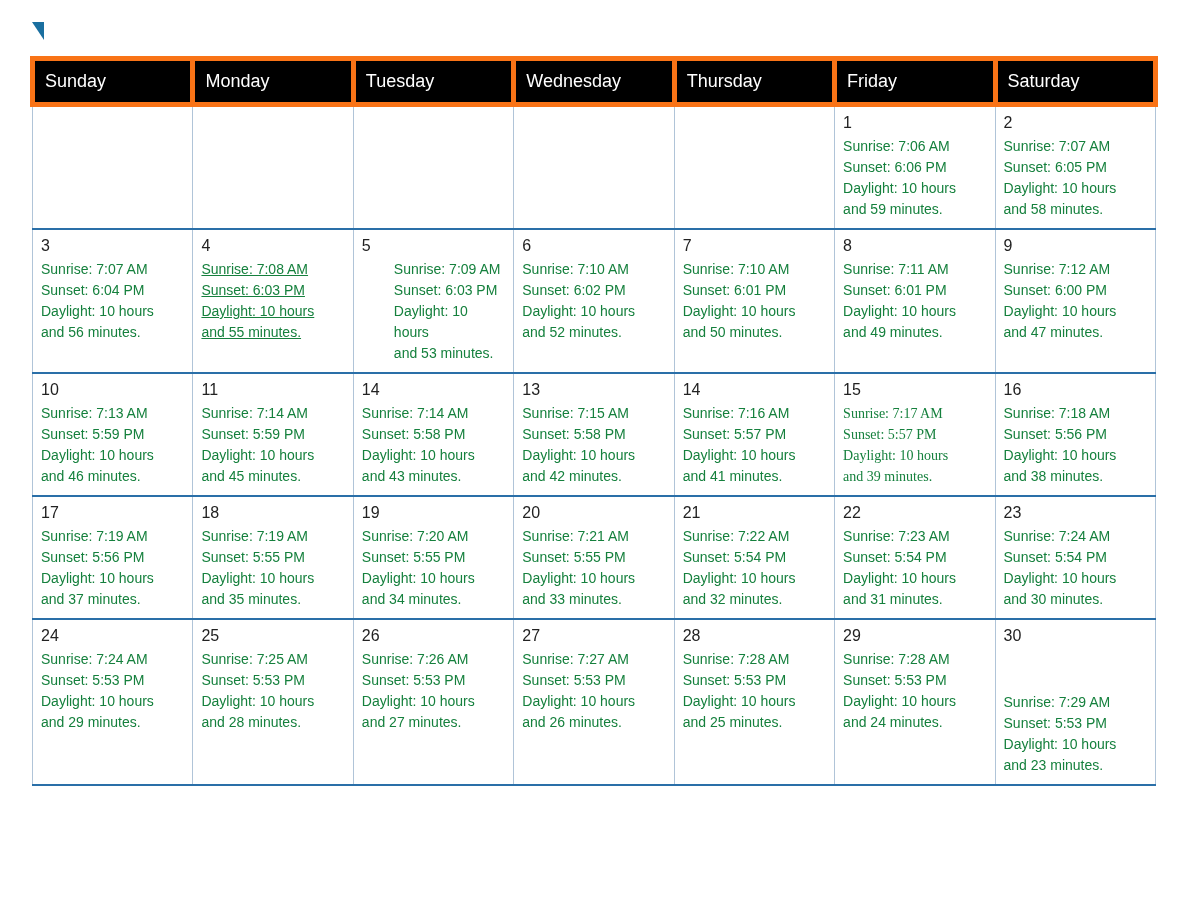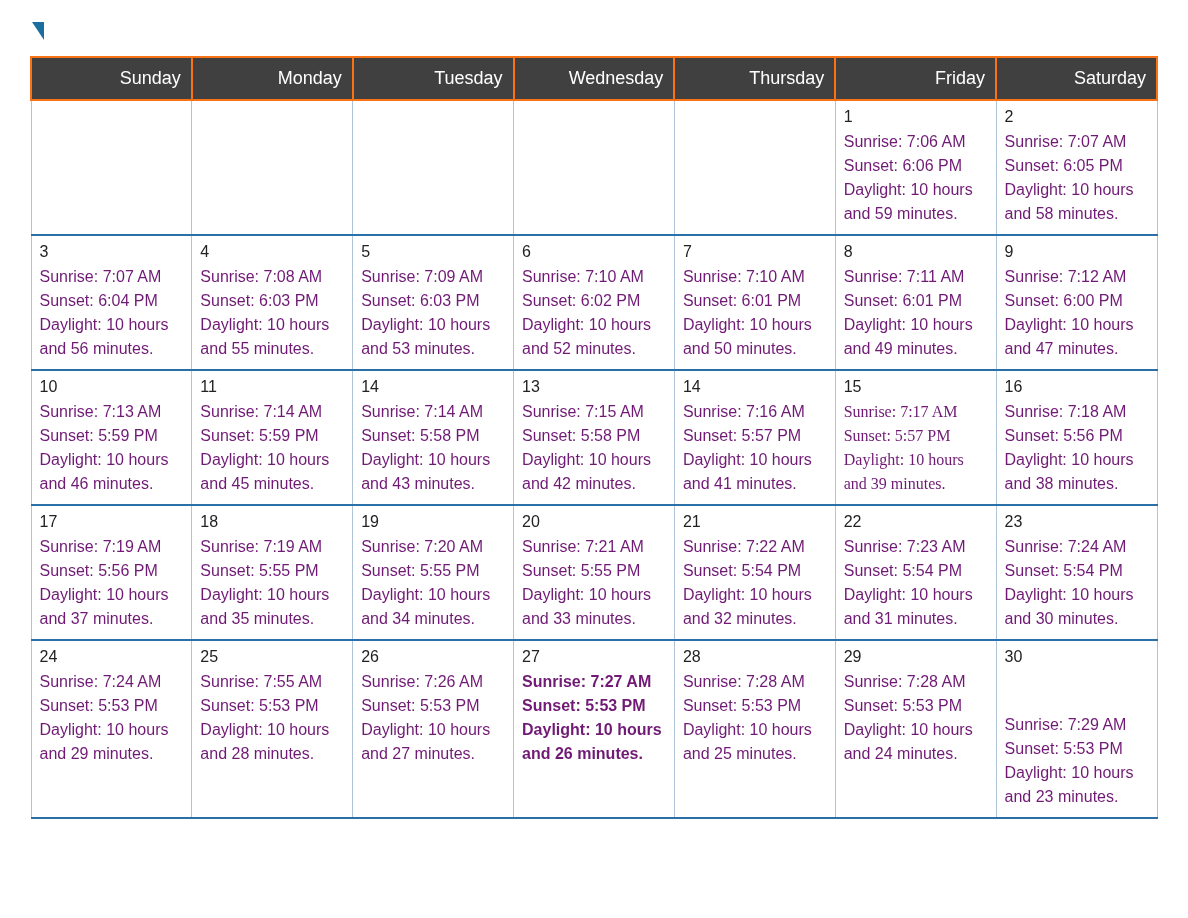--- a/index.html
+++ b/index.html
@@ -60,27 +60,27 @@
       font-size: 22px;
       color: #555;
       margin-top: 4px;
     }
     .calendar {
       width: 100%;
       border-collapse: collapse;
       border: 1.5px solid #2a6fa8;
     }
     .calendar th {
-      background: #404040;
+      background: #000000;
       color: #fff;
       font-size: 18px;
       font-weight: normal;
       padding: 10px 10px;
-      text-align: right;
-      border: 2px solid #f97316;
+      text-align: left;
+      border: 5px solid #f97316;
     }
     .calendar td {
       vertical-align: top;
       border: 1px solid #b0c4d8;
       padding: 7px 8px 8px 8px;
       width: 14.28%;
       min-height: 100px;
       font-size: 13px;
       color: #222;
       background: #fff;
@@ -89,22 +89,22 @@
       border-bottom: 2px solid #2a6fa8;
     }
     .day-number {
       font-size: 16px;
       font-weight: normal;
       color: #222;
       display: block;
       margin-bottom: 4px;
     }
     .day-info {
-      font-size: 16px;
-      color: #701a75;
+      font-size: 14px;
+      color: #15803d;
       line-height: 1.5;
     }
     .empty-cell {
       background: #f5f5f5;
     }
     .row-week td {
       height: 110px;
     }
   </style>
 </head>
@@ -161,28 +161,28 @@
       <tr class="row-week">
         <td>
           <span class="day-number">3</span>
           <div class="day-info" style="white-space: pre-line;">Sunrise: 7:07 AM
 Sunset: 6:04 PM
 Daylight: 10 hours
 and 56 minutes.</div>
         </td>
         <td>
           <span class="day-number">4</span>
-          <div class="day-info" style="white-space: pre-line;">Sunrise: 7:08 AM
+          <div class="day-info" style="white-space: pre-line; text-decoration: underline;">Sunrise: 7:08 AM
 Sunset: 6:03 PM
 Daylight: 10 hours
 and 55 minutes.</div>
         </td>
         <td>
           <span class="day-number">5</span>
-          <div class="day-info" style="white-space: pre-line;">Sunrise: 7:09 AM
+          <div class="day-info" style="white-space: pre-line; margin-left: 32px;">Sunrise: 7:09 AM
 Sunset: 6:03 PM
 Daylight: 10 hours
 and 53 minutes.</div>
         </td>
         <td>
           <span class="day-number">6</span>
           <div class="day-info" style="white-space: pre-line;">Sunrise: 7:10 AM
 Sunset: 6:02 PM
 Daylight: 10 hours
 and 52 minutes.</div>
@@ -314,35 +314,35 @@
       <tr class="row-week">
         <td>
           <span class="day-number">24</span>
           <div class="day-info" style="white-space: pre-line;">Sunrise: 7:24 AM
 Sunset: 5:53 PM
 Daylight: 10 hours
 and 29 minutes.</div>
         </td>
         <td>
           <span class="day-number">25</span>
-          <div class="day-info" style="white-space: pre-line;">Sunrise: 7:55 AM
+          <div class="day-info" style="white-space: pre-line;">Sunrise: 7:25 AM
 Sunset: 5:53 PM
 Daylight: 10 hours
 and 28 minutes.</div>
         </td>
         <td>
           <span class="day-number">26</span>
           <div class="day-info" style="white-space: pre-line;">Sunrise: 7:26 AM
 Sunset: 5:53 PM
 Daylight: 10 hours
 and 27 minutes.</div>
         </td>
         <td>
           <span class="day-number">27</span>
-          <div class="day-info" style="white-space: pre-line; font-weight: bold;">Sunrise: 7:27 AM
+          <div class="day-info" style="white-space: pre-line;">Sunrise: 7:27 AM
 Sunset: 5:53 PM
 Daylight: 10 hours
 and 26 minutes.</div>
         </td>
         <td>
           <span class="day-number">28</span>
           <div class="day-info" style="white-space: pre-line;">Sunrise: 7:28 AM
 Sunset: 5:53 PM
 Daylight: 10 hours
 and 25 minutes.</div>

